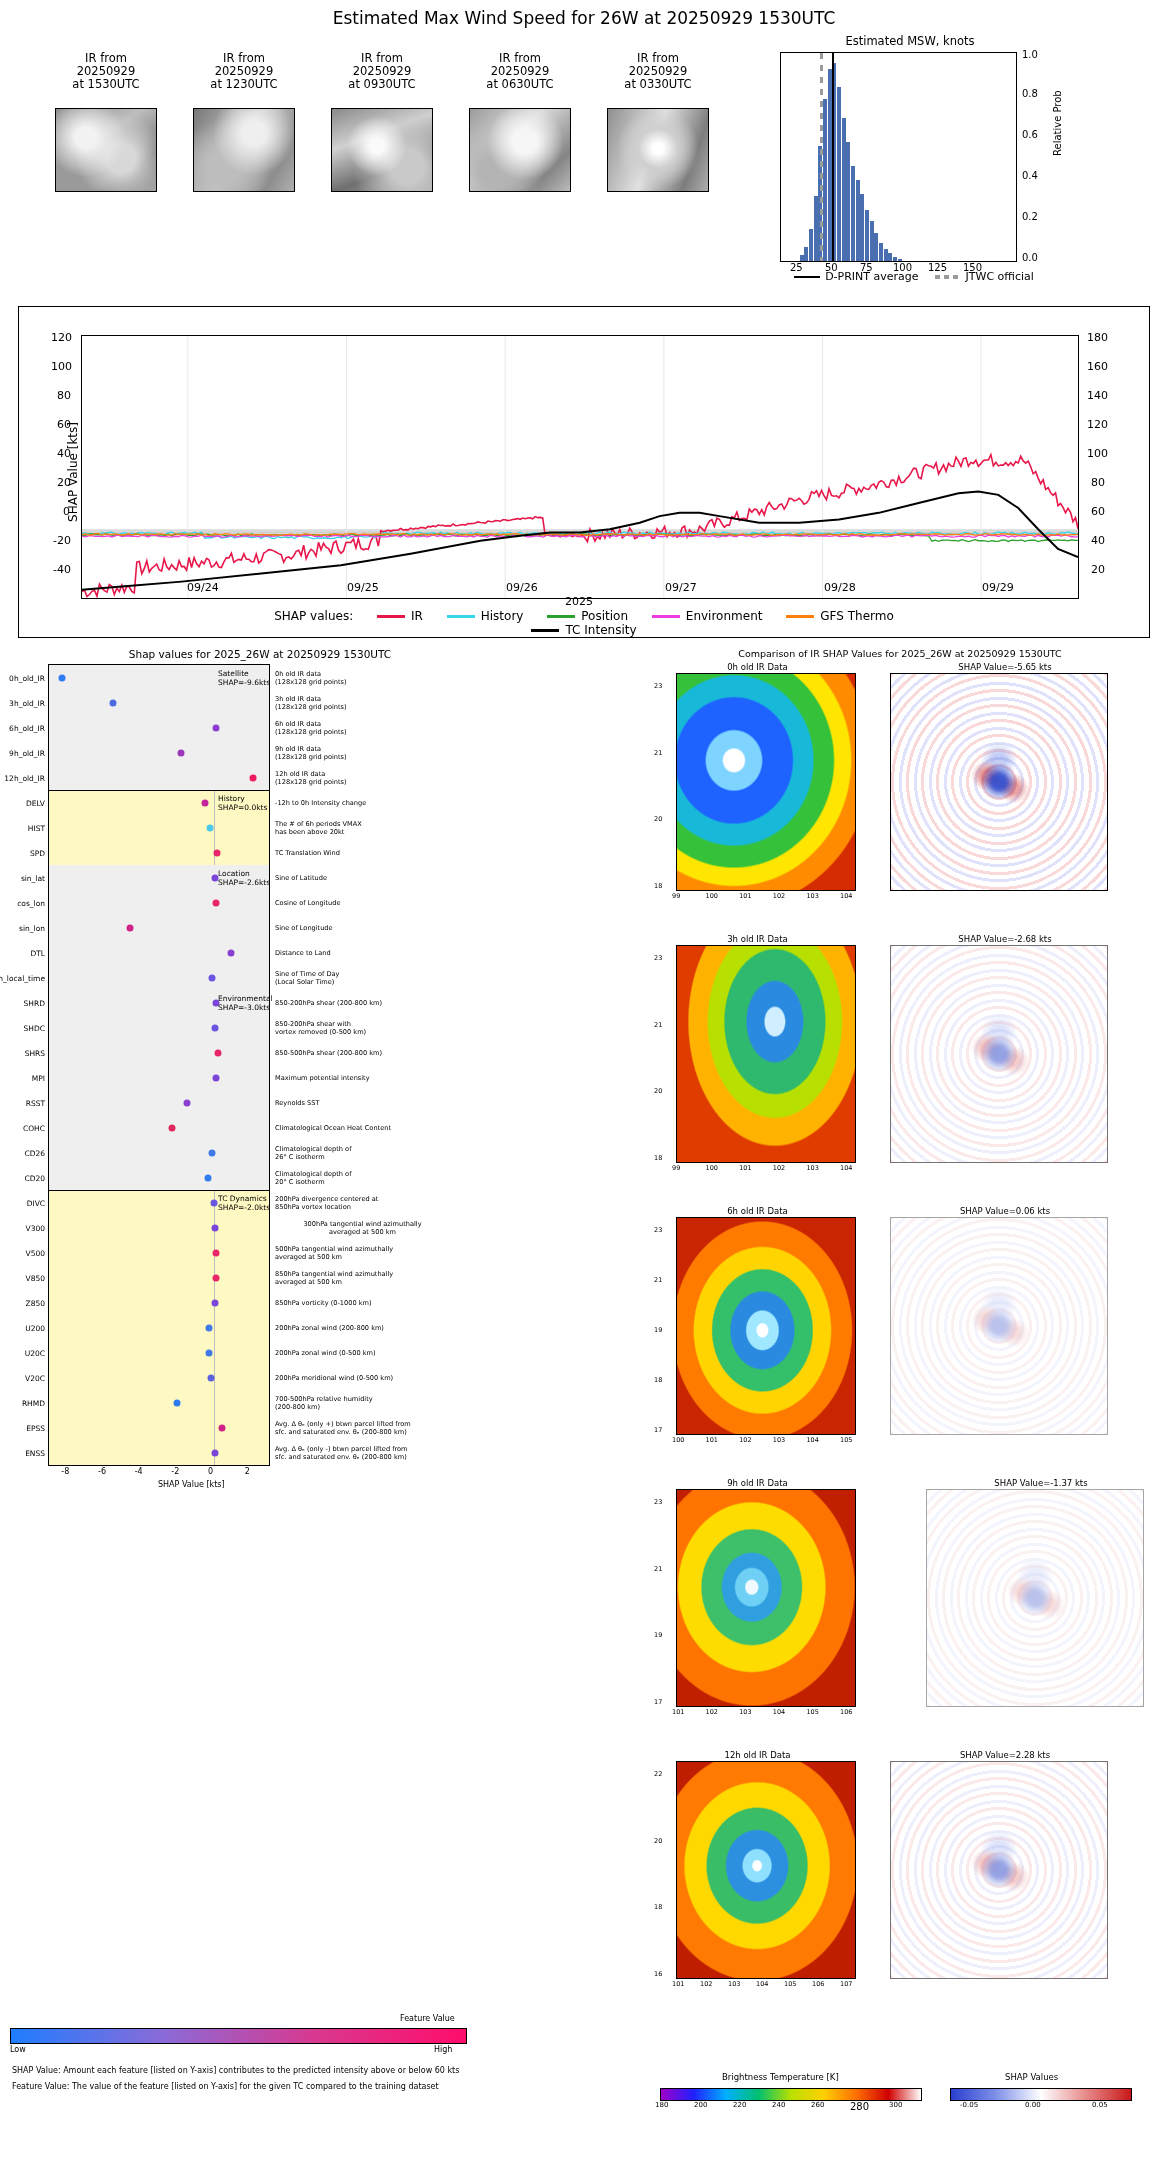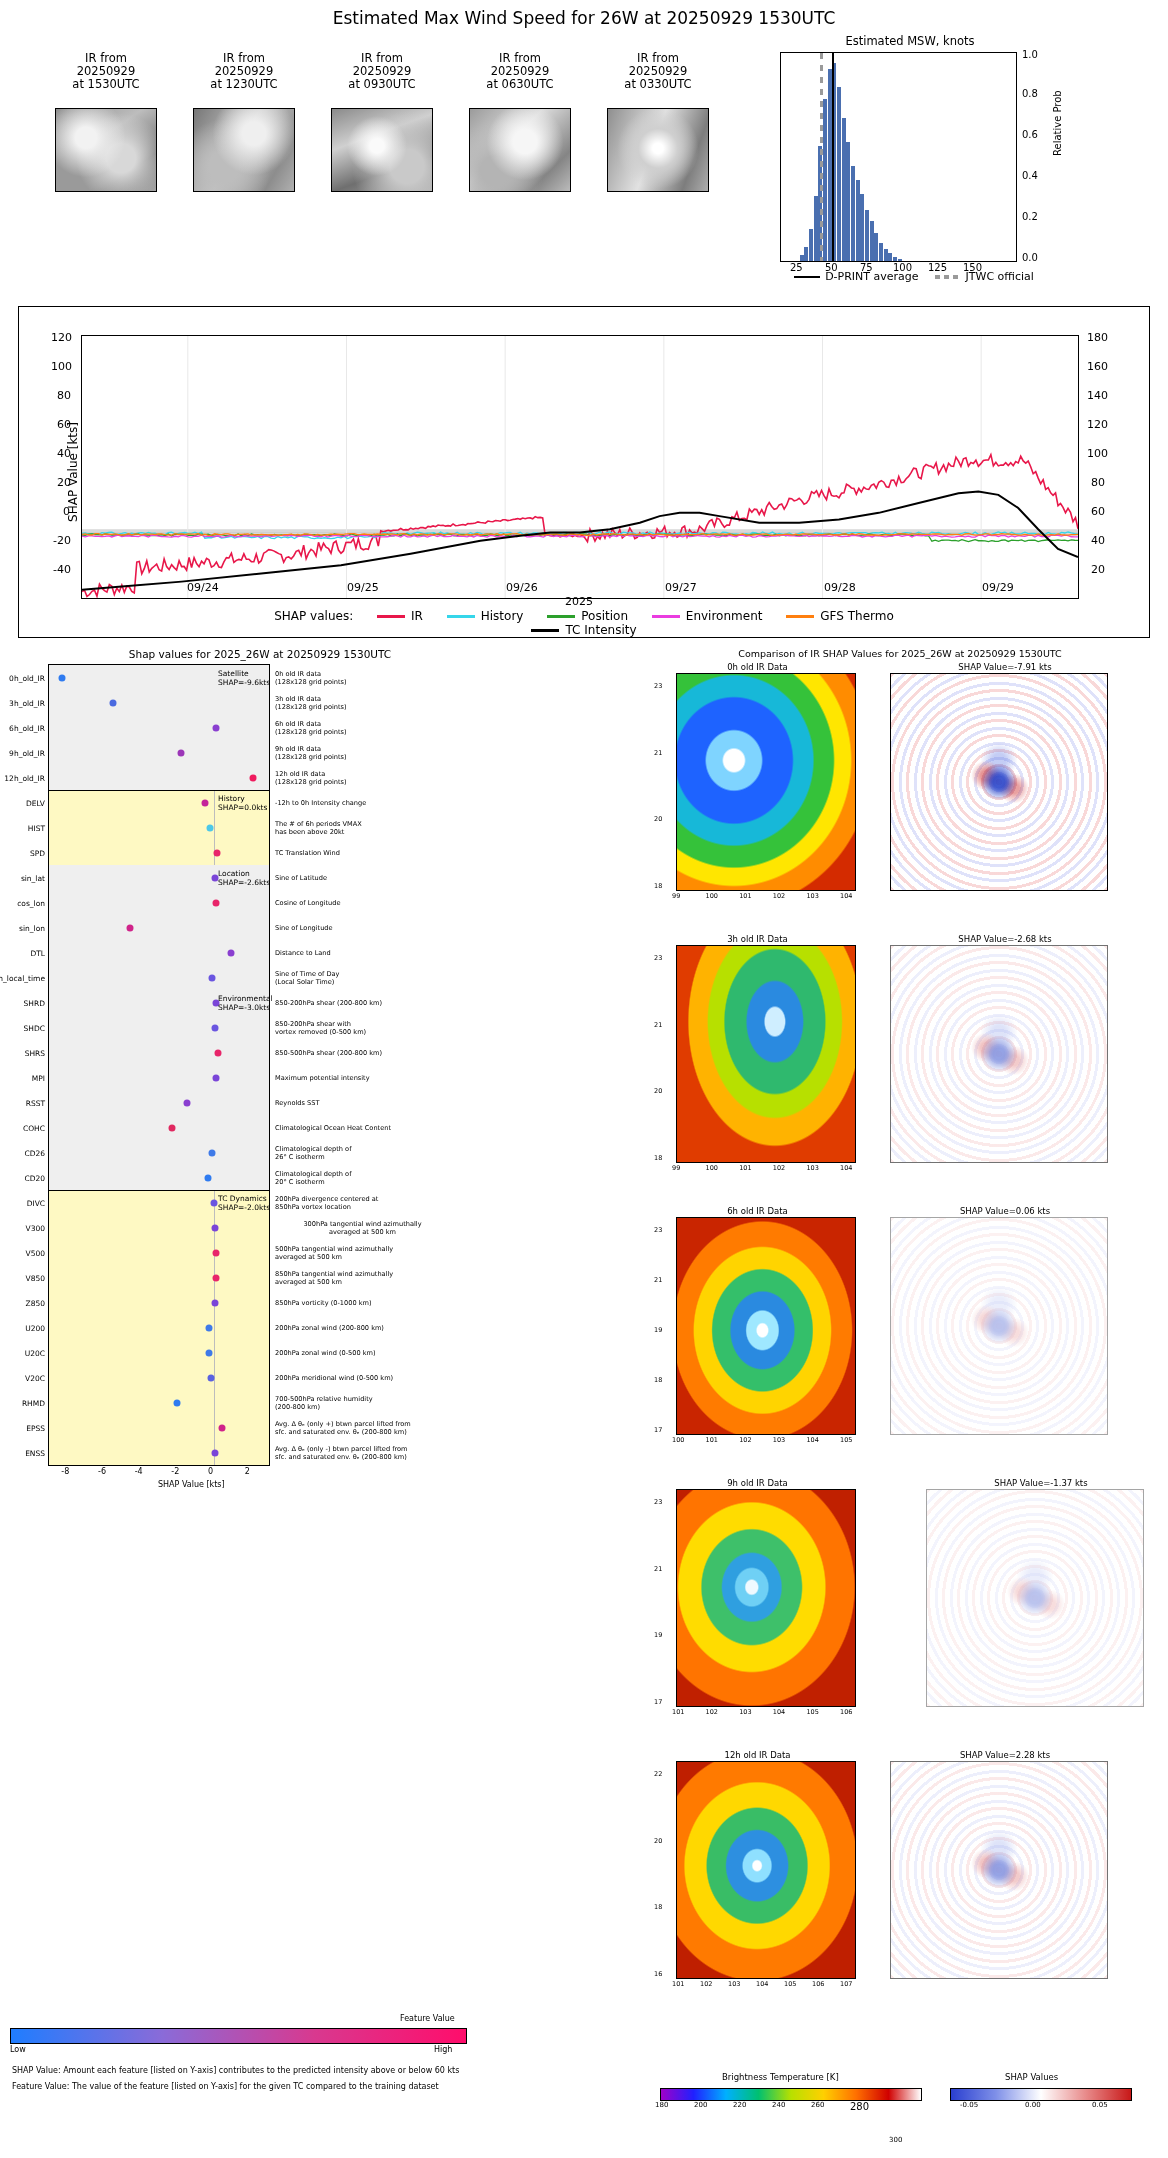--- a/index.html
+++ b/index.html
@@ -473,21 +473,21 @@
       <div class="rb-lab" style="left: 14px; top: 100.667px;">21</div>
       <div class="rb-lab" style="left: 14px; top: 167.333px;">20</div>
       <div class="rb-lab" style="left: 14px; top: 234px;">18</div>
       <div class="rb-lab" style="left: 32px; top: 244px;">99</div>
       <div class="rb-lab" style="left: 65.6px; top: 244px;">100</div>
       <div class="rb-lab" style="left: 99.2px; top: 244px;">101</div>
       <div class="rb-lab" style="left: 132.8px; top: 244px;">102</div>
       <div class="rb-lab" style="left: 166.4px; top: 244px;">103</div>
       <div class="rb-lab" style="left: 200px; top: 244px;">104</div>
       <div class="cellbox" style="left: 250px; top: 14px; width: 230px;">
-        <div class="cell-cap">SHAP Value=-7.91 kts</div>
+        <div class="cell-cap">SHAP Value=-5.65 kts</div>
         <div class="cell-img s-map " style="width:216px;height:216px;"></div>
       </div>
       <div class="cellbox" style="left: 10px; top: 286px; width: 215px;">
         <div class="cell-cap">3h old IR Data</div>
         <div class="cell-img c2" style="width:178px;height:216px;margin-left:26px;"></div>
       </div>
       <div class="rb-lab" style="left: 14px; top: 306px;">23</div>
       <div class="rb-lab" style="left: 14px; top: 372.667px;">21</div>
       <div class="rb-lab" style="left: 14px; top: 439.333px;">20</div>
       <div class="rb-lab" style="left: 14px; top: 506px;">18</div>
@@ -568,19 +568,19 @@
 <div class="abs foot" style="left:12px;top:2082px;">Feature Value: The value of the feature [listed on Y-axis] for the given TC compared to the training dataset</div>
 
 <div class="abs bt-cbar" style="left:660px;top:2088px;width:260px;"></div>
 <div class="abs cbar-lab" style="left:722px;top:2072px;font-size:8.5px;">Brightness Temperature [K]</div>
 <div class="abs cbar-lab" style="left:655px;top:2101px;font-size:7px;">180</div>
 <div class="abs cbar-lab" style="left:694px;top:2101px;font-size:7px;">200</div>
 <div class="abs cbar-lab" style="left:733px;top:2101px;font-size:7px;">220</div>
 <div class="abs cbar-lab" style="left:772px;top:2101px;font-size:7px;">240</div>
 <div class="abs cbar-lab" style="left:811px;top:2101px;font-size:7px;">260</div>
 <div class="abs cbar-lab" style="left:850px;top:2101px;font-size:10px;">280</div>
-<div class="abs cbar-lab" style="left:889px;top:2101px;font-size:7px;margin-top:35px;">300</div>
+<div class="abs cbar-lab" style="left:889px;top:2101px;font-size:7px;">300</div>
 
 <div class="abs shapv-cbar" style="left:950px;top:2088px;width:180px;"></div>
 <div class="abs cbar-lab" style="left:1005px;top:2072px;font-size:8.5px;">SHAP Values</div>
 <div class="abs cbar-lab" style="left:960px;top:2101px;font-size:7px;">-0.05</div>
 <div class="abs cbar-lab" style="left:1025px;top:2101px;font-size:7px;">0.00</div>
 <div class="abs cbar-lab" style="left:1092px;top:2101px;font-size:7px;">0.05</div>
 
 </body></html>

